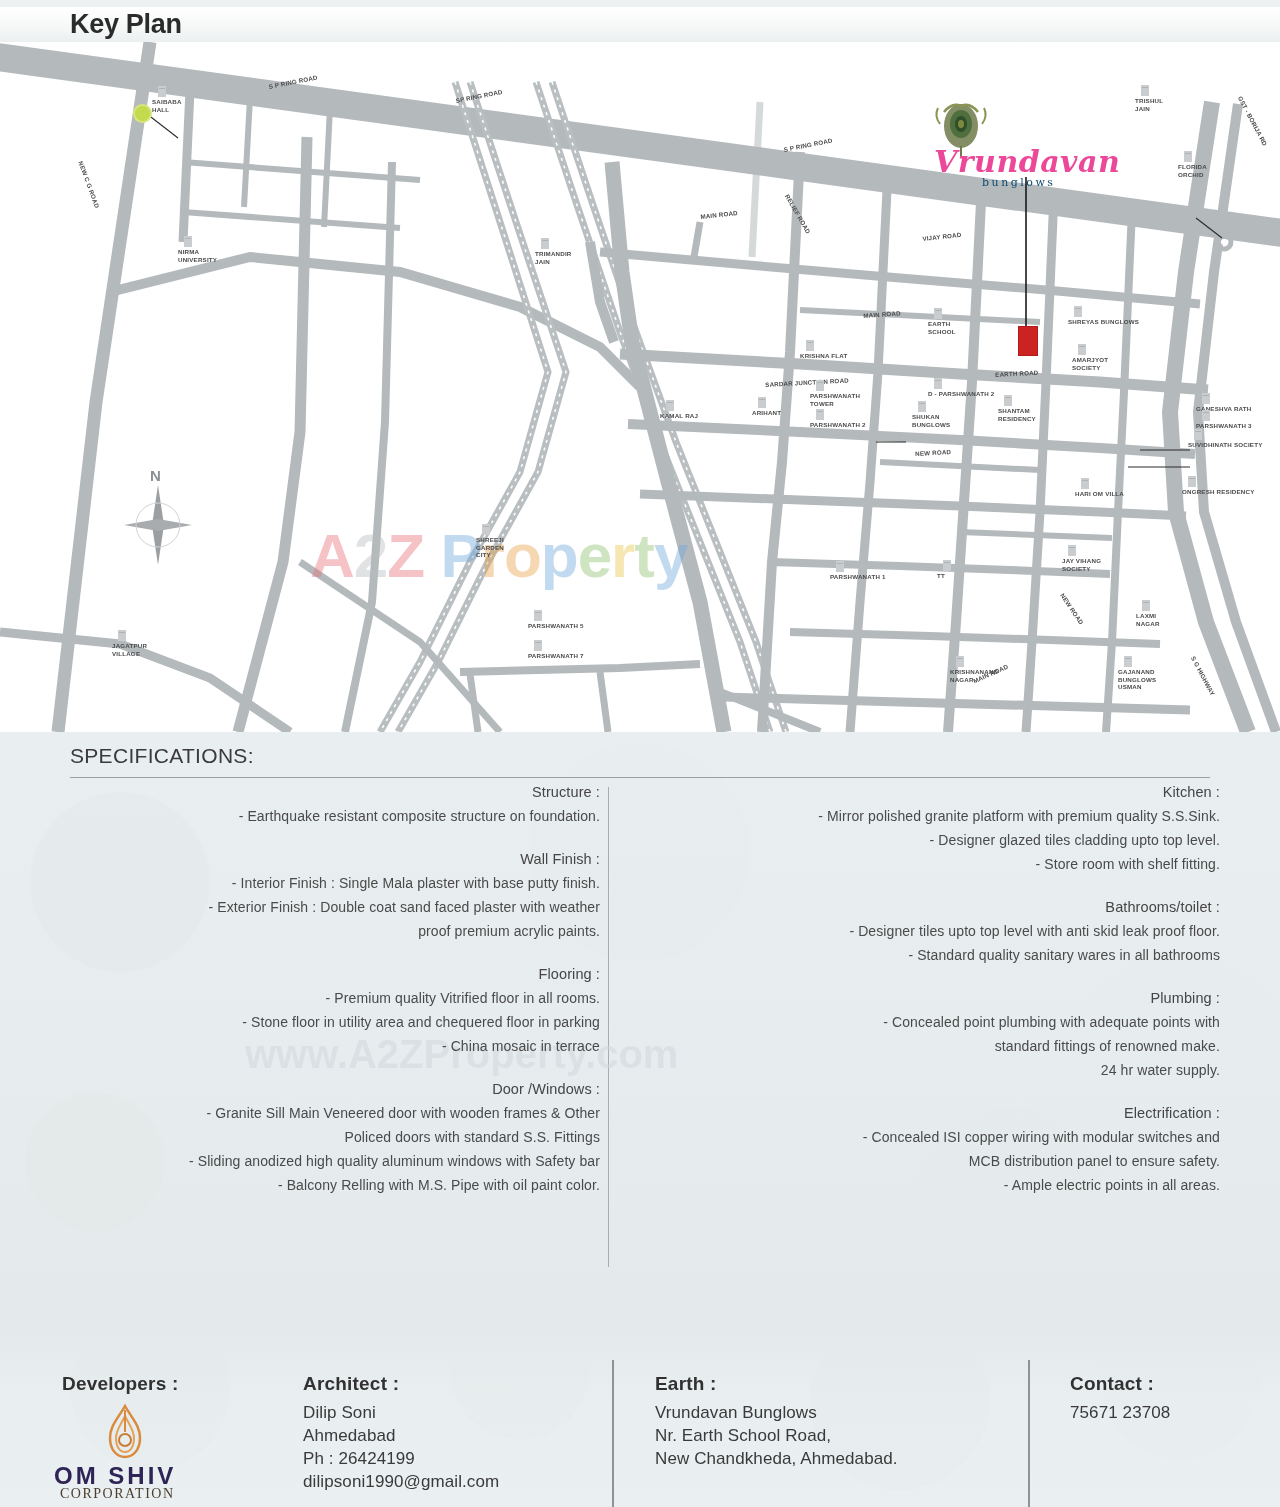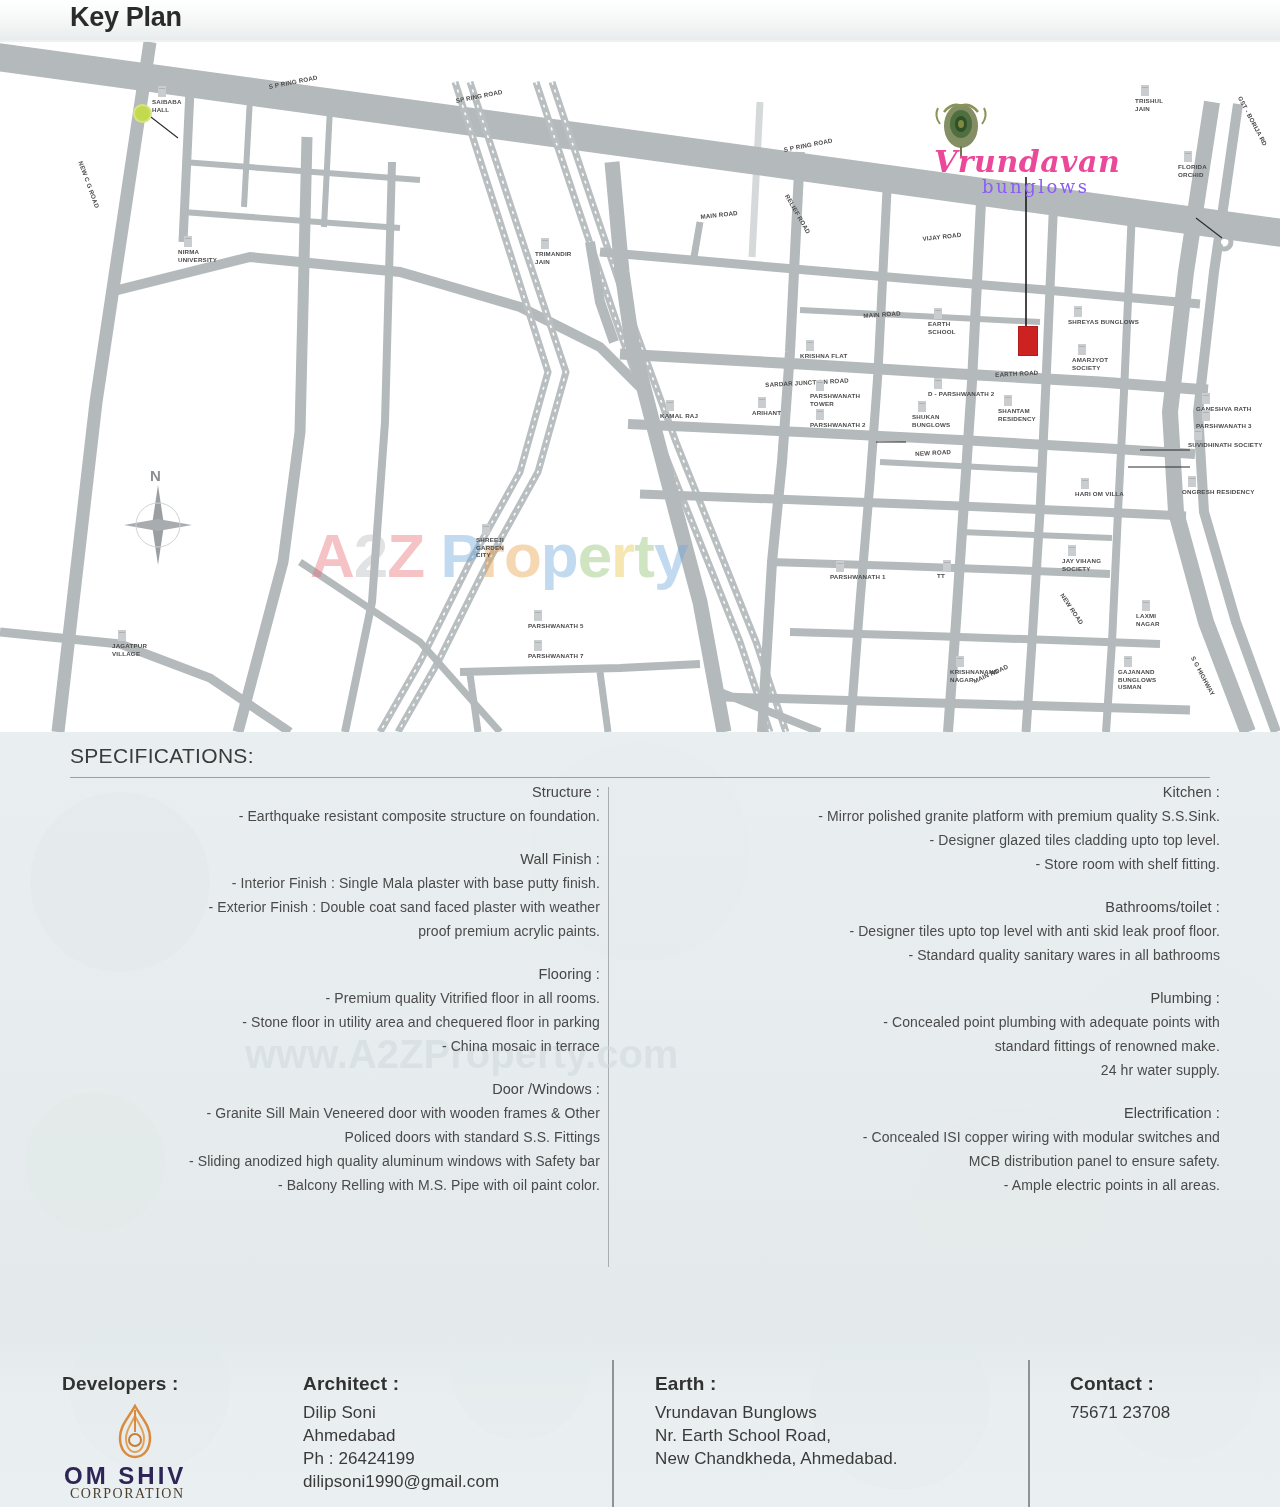--- a/index.html
+++ b/index.html
@@ -7,21 +7,21 @@
     width:1280px;height:1507px;
     background:#eef1f2;
     font-family:"Liberation Sans", sans-serif;
     overflow:hidden;
     position:relative;
   }
   #page{position:relative;width:1280px;height:1507px;overflow:hidden;}
 
   
   .header{
-    position:absolute;left:0;top:0;width:1280px;height:40px;
+    position:absolute;left:0;top:7px;width:1280px;height:40px;
     background:linear-gradient(180deg,#ffffff 0%,#f4f6f6 60%,#e8ecec 100%);
   }
   .header .title{
     position:absolute;left:70px;top:2px;
     font-size:27px;font-weight:bold;color:#2b2b2b;
     letter-spacing:-0.3px;
     font-family:"Liberation Sans", sans-serif;
   }
 
   
@@ -45,21 +45,21 @@
   .logo-wrap{position:absolute;left:930px;top:58px;width:190px;height:95px;}
   .logo-name{
     position:absolute;left:4px;top:44px;
     font-family:"DejaVu Serif", serif;
     font-size:30px;color:#ec4899;font-style:italic;font-weight:bold;
     letter-spacing:0.5px;
   }
   .logo-sub{
     position:absolute;left:52px;top:76px;
     font-family:"DejaVu Serif", serif;
-    font-size:18px;color:#8b5cf6;letter-spacing:2.5px;
+    font-size:11px;color:#0c4a6e;letter-spacing:2.5px;
   }
   .peacock{position:absolute;left:62px;top:-4px;}
 
   
   .compass{position:absolute;left:120px;top:425px;width:80px;height:120px;}
   .compass .n{
     position:absolute;left:30px;top:0;font-size:15px;color:#8b8f92;font-weight:bold;
   }
 
   
@@ -130,21 +130,21 @@
     font-size:19px;font-weight:bold;color:#313131;margin:0 0 6px 0;
     font-family:"Liberation Sans", sans-serif;letter-spacing:.2px;
   }
   .f-line{
     font-size:17px;color:#3a3a3a;line-height:23px;
     font-family:"Liberation Sans", sans-serif;letter-spacing:.1px;
   }
   .f-div{position:absolute;width:2px;background:#8d9497;}
 
   
-  .omshiv{position:absolute;left:62px;top:76px;width:165px;height:98px;}
+  .omshiv{position:absolute;left:52px;top:76px;width:165px;height:98px;}
   .omshiv .ostxt{
     position:absolute;left:2px;top:56px;
     font-size:24px;font-weight:bold;color:#2e2455;
     letter-spacing:3px;font-family:"Liberation Sans", sans-serif;
   }
   .omshiv .ocorp{
     position:absolute;left:8px;top:80px;
     font-size:14px;color:#4a3f2e;letter-spacing:1.5px;
     font-family:"Liberation Serif", serif;
   }

